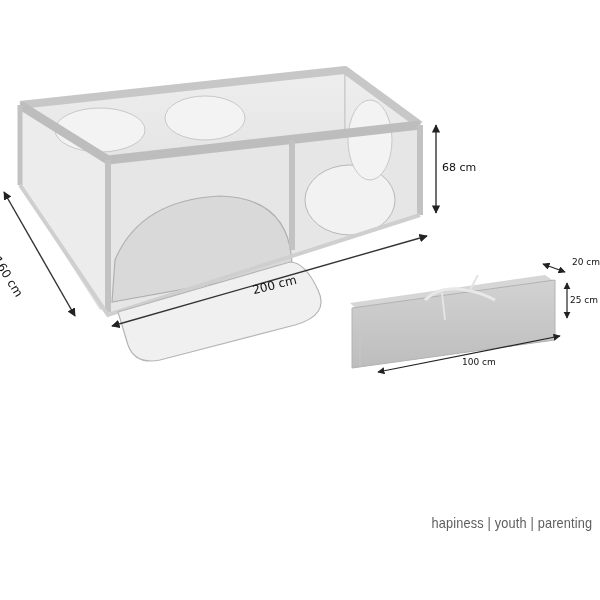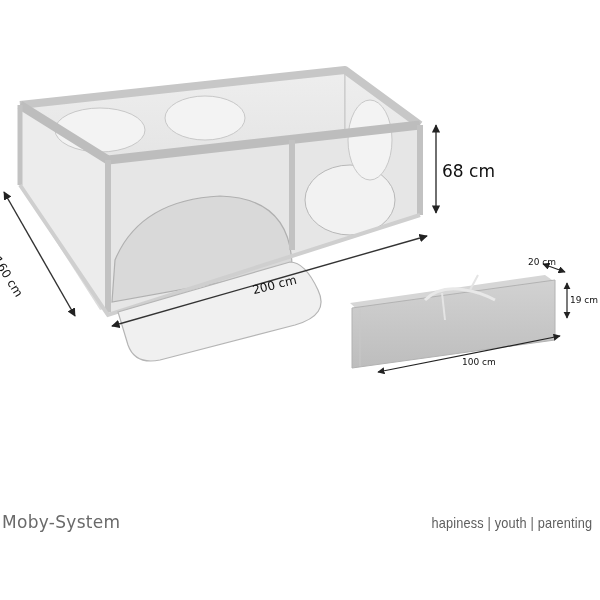--- a/index.html
+++ b/index.html
@@ -76,23 +76,22 @@
       <path d="M442,293 L445,320" stroke="#e4e4e4" stroke-width="2"></path>
       <path d="M470,290 L478,275" stroke="#e4e4e4" stroke-width="2"></path>
     </g>
     <g>
       <line x1="543" y1="264" x2="565" y2="272" stroke="#222" stroke-width="1.2" marker-start="url(#arr)" marker-end="url(#arr)"></line>
       <line x1="567" y1="283" x2="567" y2="318" stroke="#222" stroke-width="1.2" marker-start="url(#arr)" marker-end="url(#arr)"></line>
       <line x1="378" y1="372" x2="560" y2="336" stroke="#222" stroke-width="1.2" marker-start="url(#arr)" marker-end="url(#arr)"></line>
     </g>
   </svg>
 
-  <span class="dim-label" style="left:442px;top:161px;font-size:17px;">68 cm</span>
+  <span class="dim-label" style="left:442px;top:161px;font-size:11px;">68 cm</span>
   <span class="dim-label" style="left:2px;top:254px;font-size:12px;transform:rotate(58deg);transform-origin:left top;">160 cm</span>
   <span class="dim-label" style="left:252px;top:278px;font-size:12px;transform:rotate(-14deg);">200 cm</span>
 
-  <span class="dim-label" style="left:528px;top:257px;font-size:9px;">20 cm</span>
-  <span class="dim-label" style="left:570px;top:295px;font-size:9px;">19 cm</span>
+  <span class="dim-label" style="left:572px;top:257px;font-size:9px;">20 cm</span>
+  <span class="dim-label" style="left:570px;top:295px;font-size:9px;">25 cm</span>
   <span class="dim-label" style="left:462px;top:357px;font-size:9px;">100 cm</span>
 
-  <div class="brand">Moby-System</div>
   <div class="tagline">hapiness | youth | parenting</div>
 </div>
 
 </body></html>

